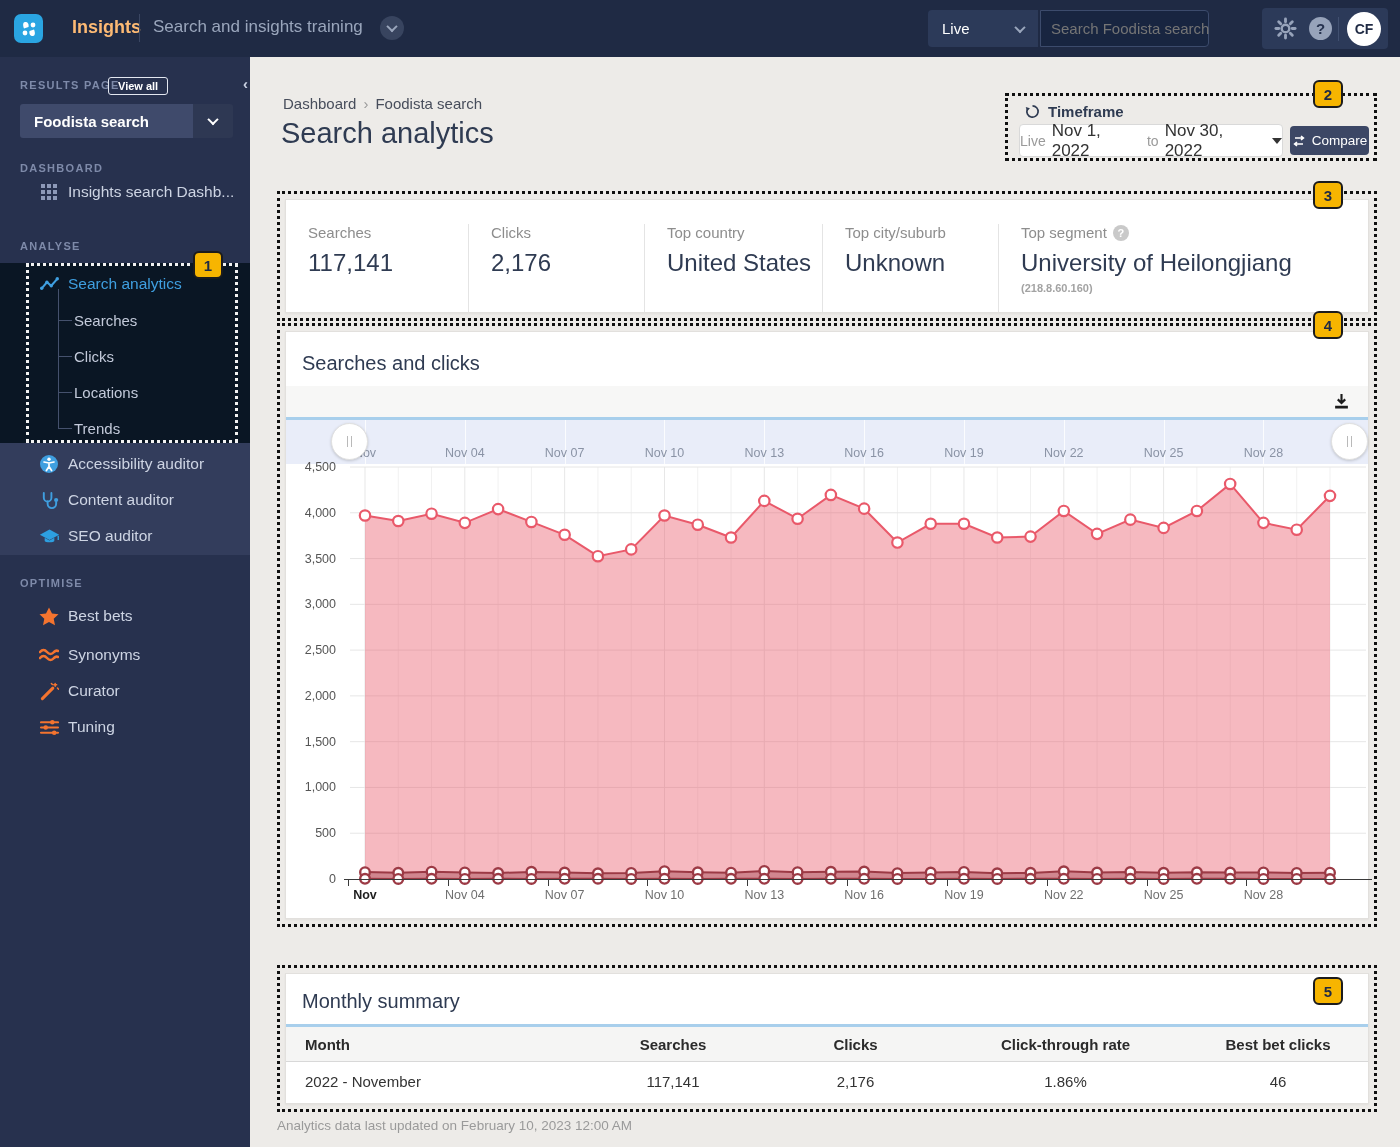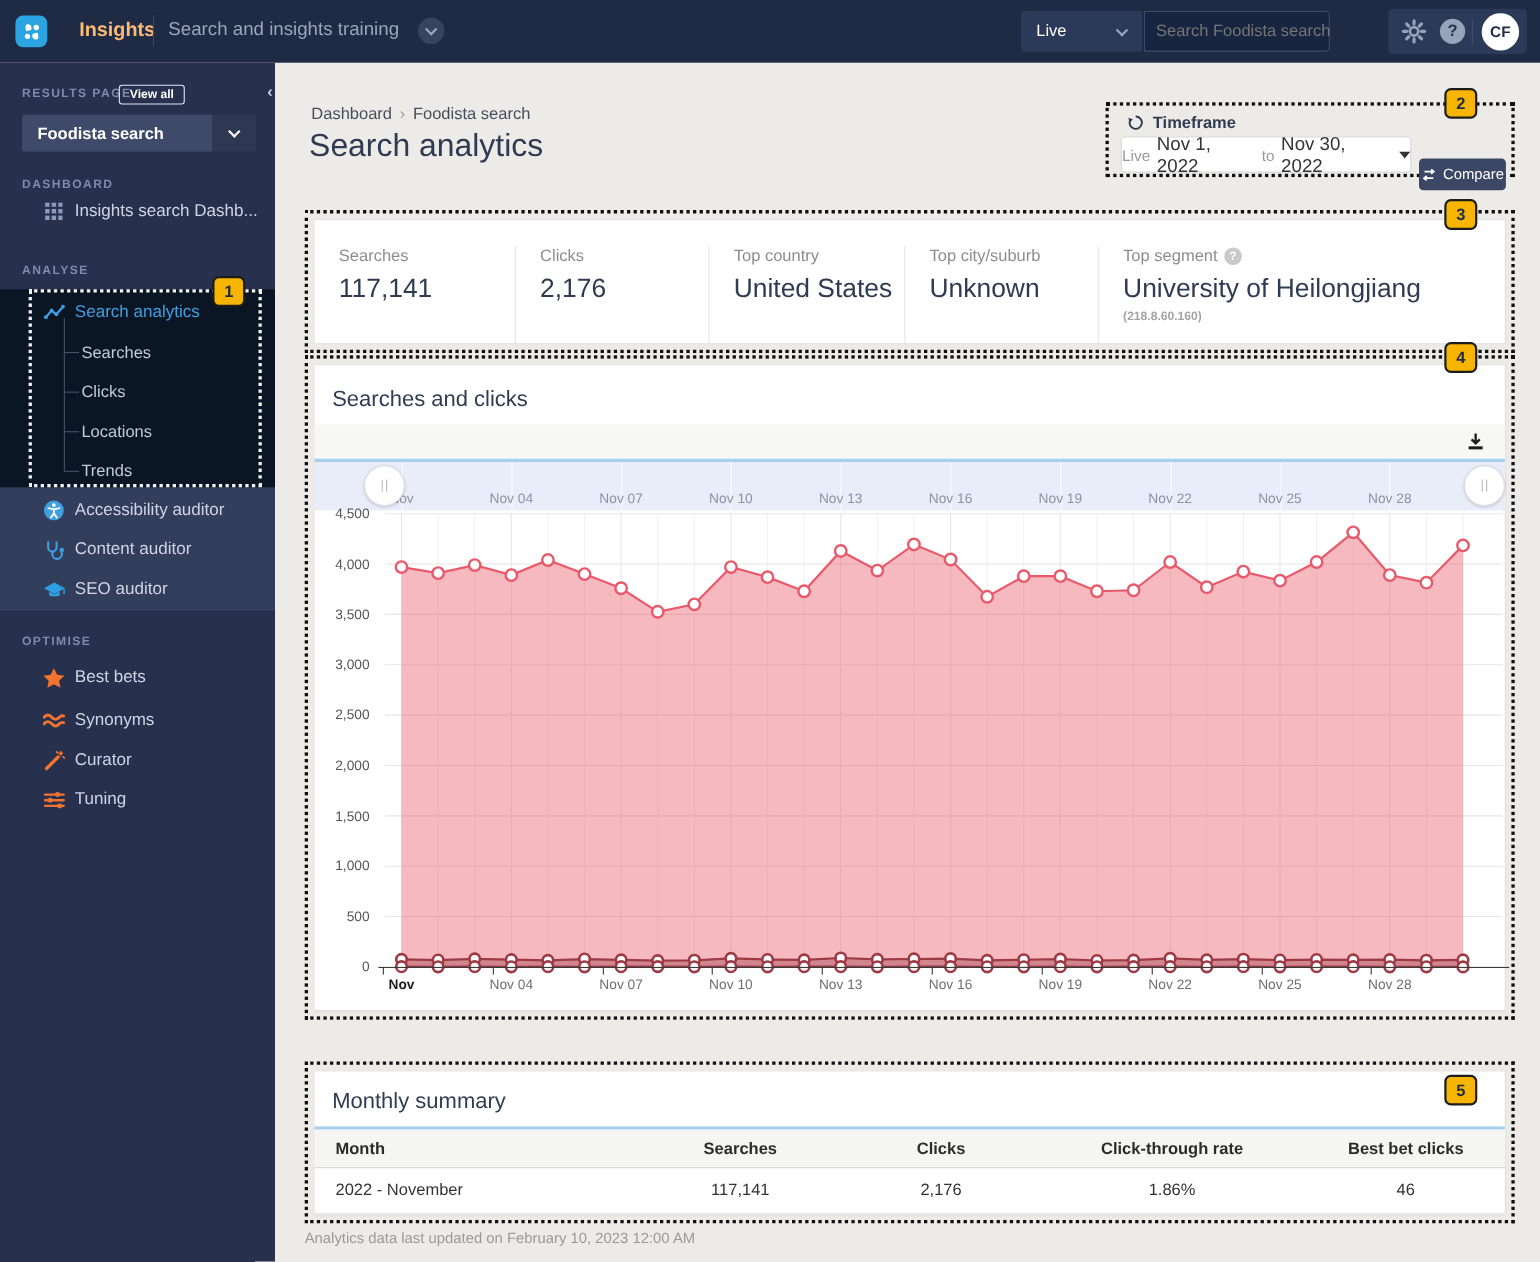--- a/index.html
+++ b/index.html
@@ -50,21 +50,21 @@
   .breadcrumb .sep { color:#9a9a9a; margin:0 7px; }
   .page-title { position:absolute; left:31px; top:60px; font-size:29px; color:#2f3b52; font-weight:500; }
 
   .annot { position:absolute; border:3px dotted #101010; padding:5px; z-index:10; }
   .annot-timeframe { left:755px; top:36px; width:372px; height:68px; }
   .tf-label-row { display:flex; align-items:center; gap:8px; margin:2px 0 4px 12px; color:#2f3b52; font-size:15px; font-weight:bold; }
   .tf-controls { display:flex; margin-left:6px; gap:7px; }
   .tf-range { width:268px; height:33px; background:#fff; border:1px solid #d9d9d9; border-radius:4px; display:flex; align-items:center; justify-content:center; gap:6px; font-size:17px; color:#333; cursor:pointer; }
   .tf-range .mut { color:#9a9a9a; font-size:14px; }
   .tf-caret { width:0; height:0; border-left:5px solid transparent; border-right:5px solid transparent; border-top:6px solid #333; margin-left:3px; }
-  .compare-btn { width:80px; height:29px; margin-top:20px; background:#3c4765; border:none; border-radius:4px; color:#fff; font-size:13.5px; display:flex; align-items:center; justify-content:center; gap:6px; cursor:pointer; font-family:"Liberation Sans",sans-serif; }
+  .compare-btn { width:80px; height:29px; margin-top:2px; background:#3c4765; border:none; border-radius:4px; color:#fff; font-size:13.5px; display:flex; align-items:center; justify-content:center; gap:6px; cursor:pointer; font-family:"Liberation Sans",sans-serif; }
 
   .panel { background:#fff; border:1px solid #e2e0dd; box-shadow:0 1px 2px rgba(0,0,0,.05); }
   .annot-stats { left:27px; top:134px; width:1100px; height:130px; }
   .stats-row { width:100%; height:100%; display:flex; padding-top:24px; }
   .stat { padding-left:22px; }
   .stat + .stat { border-left:1px solid #e4e4e4; }
   .stat-label { font-size:15px; color:#8d8d8d; display:flex; align-items:center; gap:6px; }
   .stat-value { font-size:24px; color:#2f3b52; margin-top:8px; }
   .stat-sub { font-size:11px; font-weight:bold; color:#a3a3a3; margin-top:5px; }
   .stat-help { width:16px; height:16px; border-radius:50%; background:#c9c9c9; color:#fff; font-size:11px; font-weight:bold; display:flex; align-items:center; justify-content:center; }

